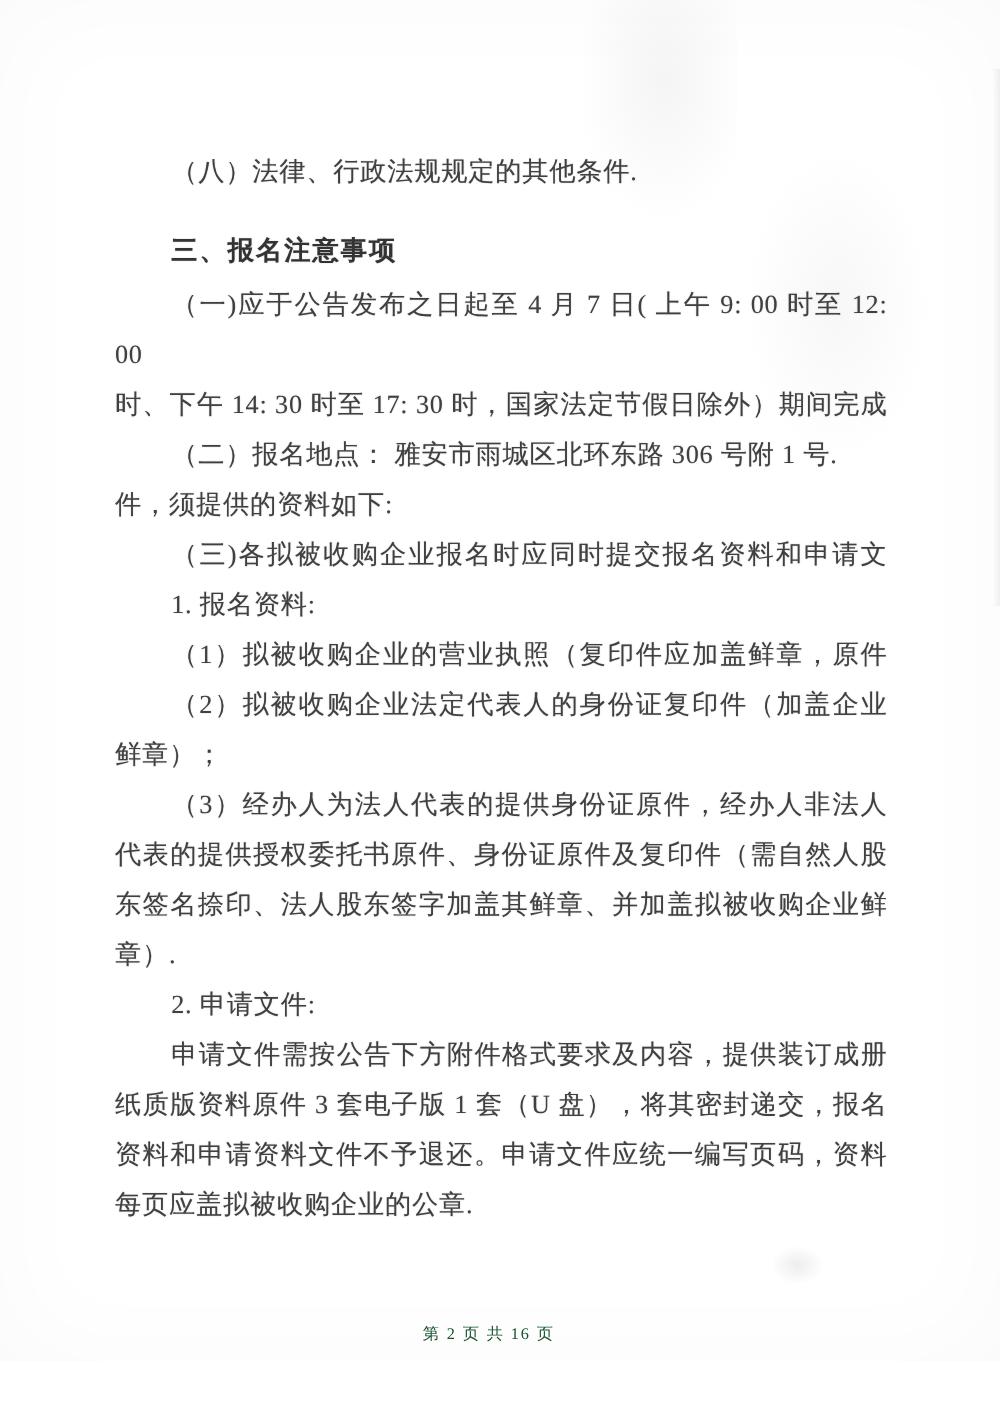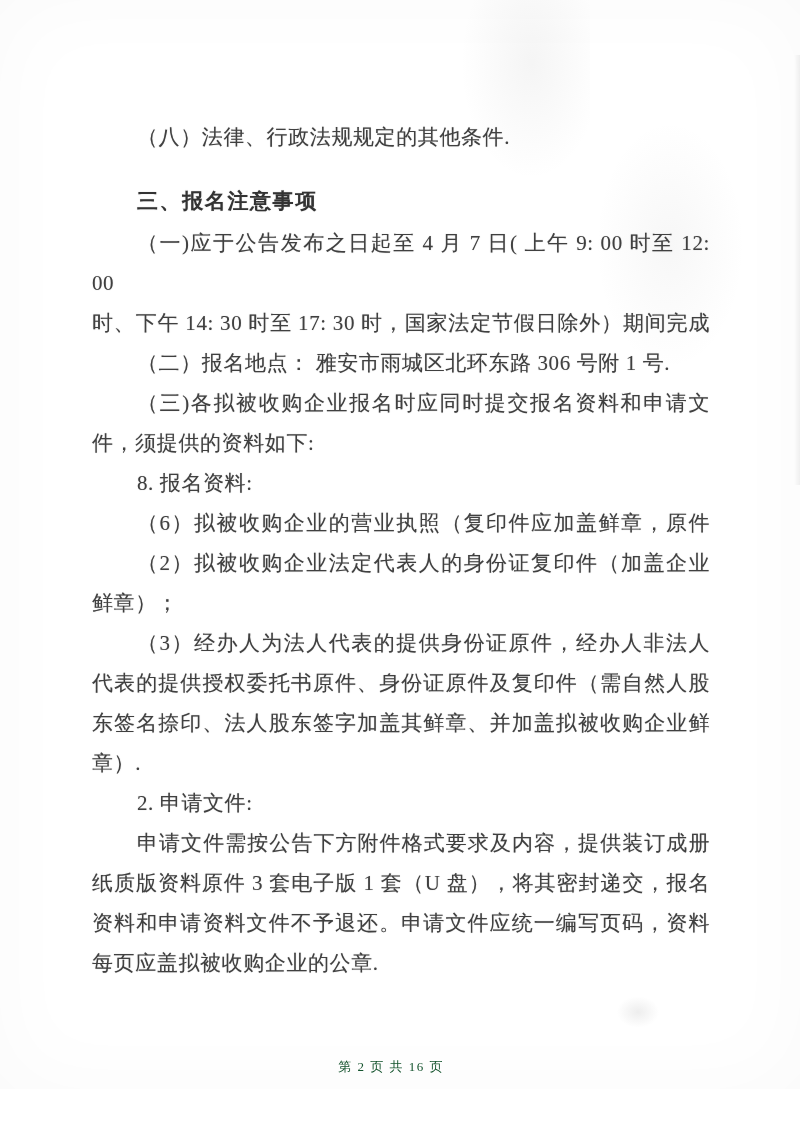--- a/index.html
+++ b/index.html
@@ -84,24 +84,24 @@
   <div class="smudge s2"></div>
   <div class="smudge s3"></div>
   <div class="smudge edge-right"></div>
 
   <div class="content">
       <div class="line indent">（八）法律、行政法规规定的其他条件.</div>
       <div class="line indent bold">三、报名注意事项</div>
       <div class="line indent fill">（一)应于公告发布之日起至 4 月 7 日( 上午 9: 00 时至 12: 00</div>
       <div class="line fill">时、下午 14: 30 时至 17: 30 时，国家法定节假日除外）期间完成</div>
       <div class="line indent">（二）报名地点： 雅安市雨城区北环东路 306 号附 1 号.</div>
+      <div class="line">件，须提供的资料如下:</div>
       <div class="line indent fill">（三)各拟被收购企业报名时应同时提交报名资料和申请文</div>
-      <div class="line">件，须提供的资料如下:</div>
-      <div class="line indent">8. 报名资料:</div>
-      <div class="line indent fill">（6）拟被收购企业的营业执照（复印件应加盖鲜章，原件</div>
+      <div class="line indent">1. 报名资料:</div>
+      <div class="line indent fill">（1）拟被收购企业的营业执照（复印件应加盖鲜章，原件</div>
       <div class="line indent fill">（2）拟被收购企业法定代表人的身份证复印件（加盖企业</div>
       <div class="line">鲜章）；</div>
       <div class="line indent fill">（3）经办人为法人代表的提供身份证原件，经办人非法人</div>
       <div class="line fill">代表的提供授权委托书原件、身份证原件及复印件（需自然人股</div>
       <div class="line fill">东签名捺印、法人股东签字加盖其鲜章、并加盖拟被收购企业鲜</div>
       <div class="line">章）.</div>
       <div class="line indent">2. 申请文件:</div>
       <div class="line indent fill">申请文件需按公告下方附件格式要求及内容，提供装订成册</div>
       <div class="line fill">纸质版资料原件 3 套电子版 1 套（U 盘），将其密封递交，报名</div>
       <div class="line fill">资料和申请资料文件不予退还。申请文件应统一编写页码，资料</div>

